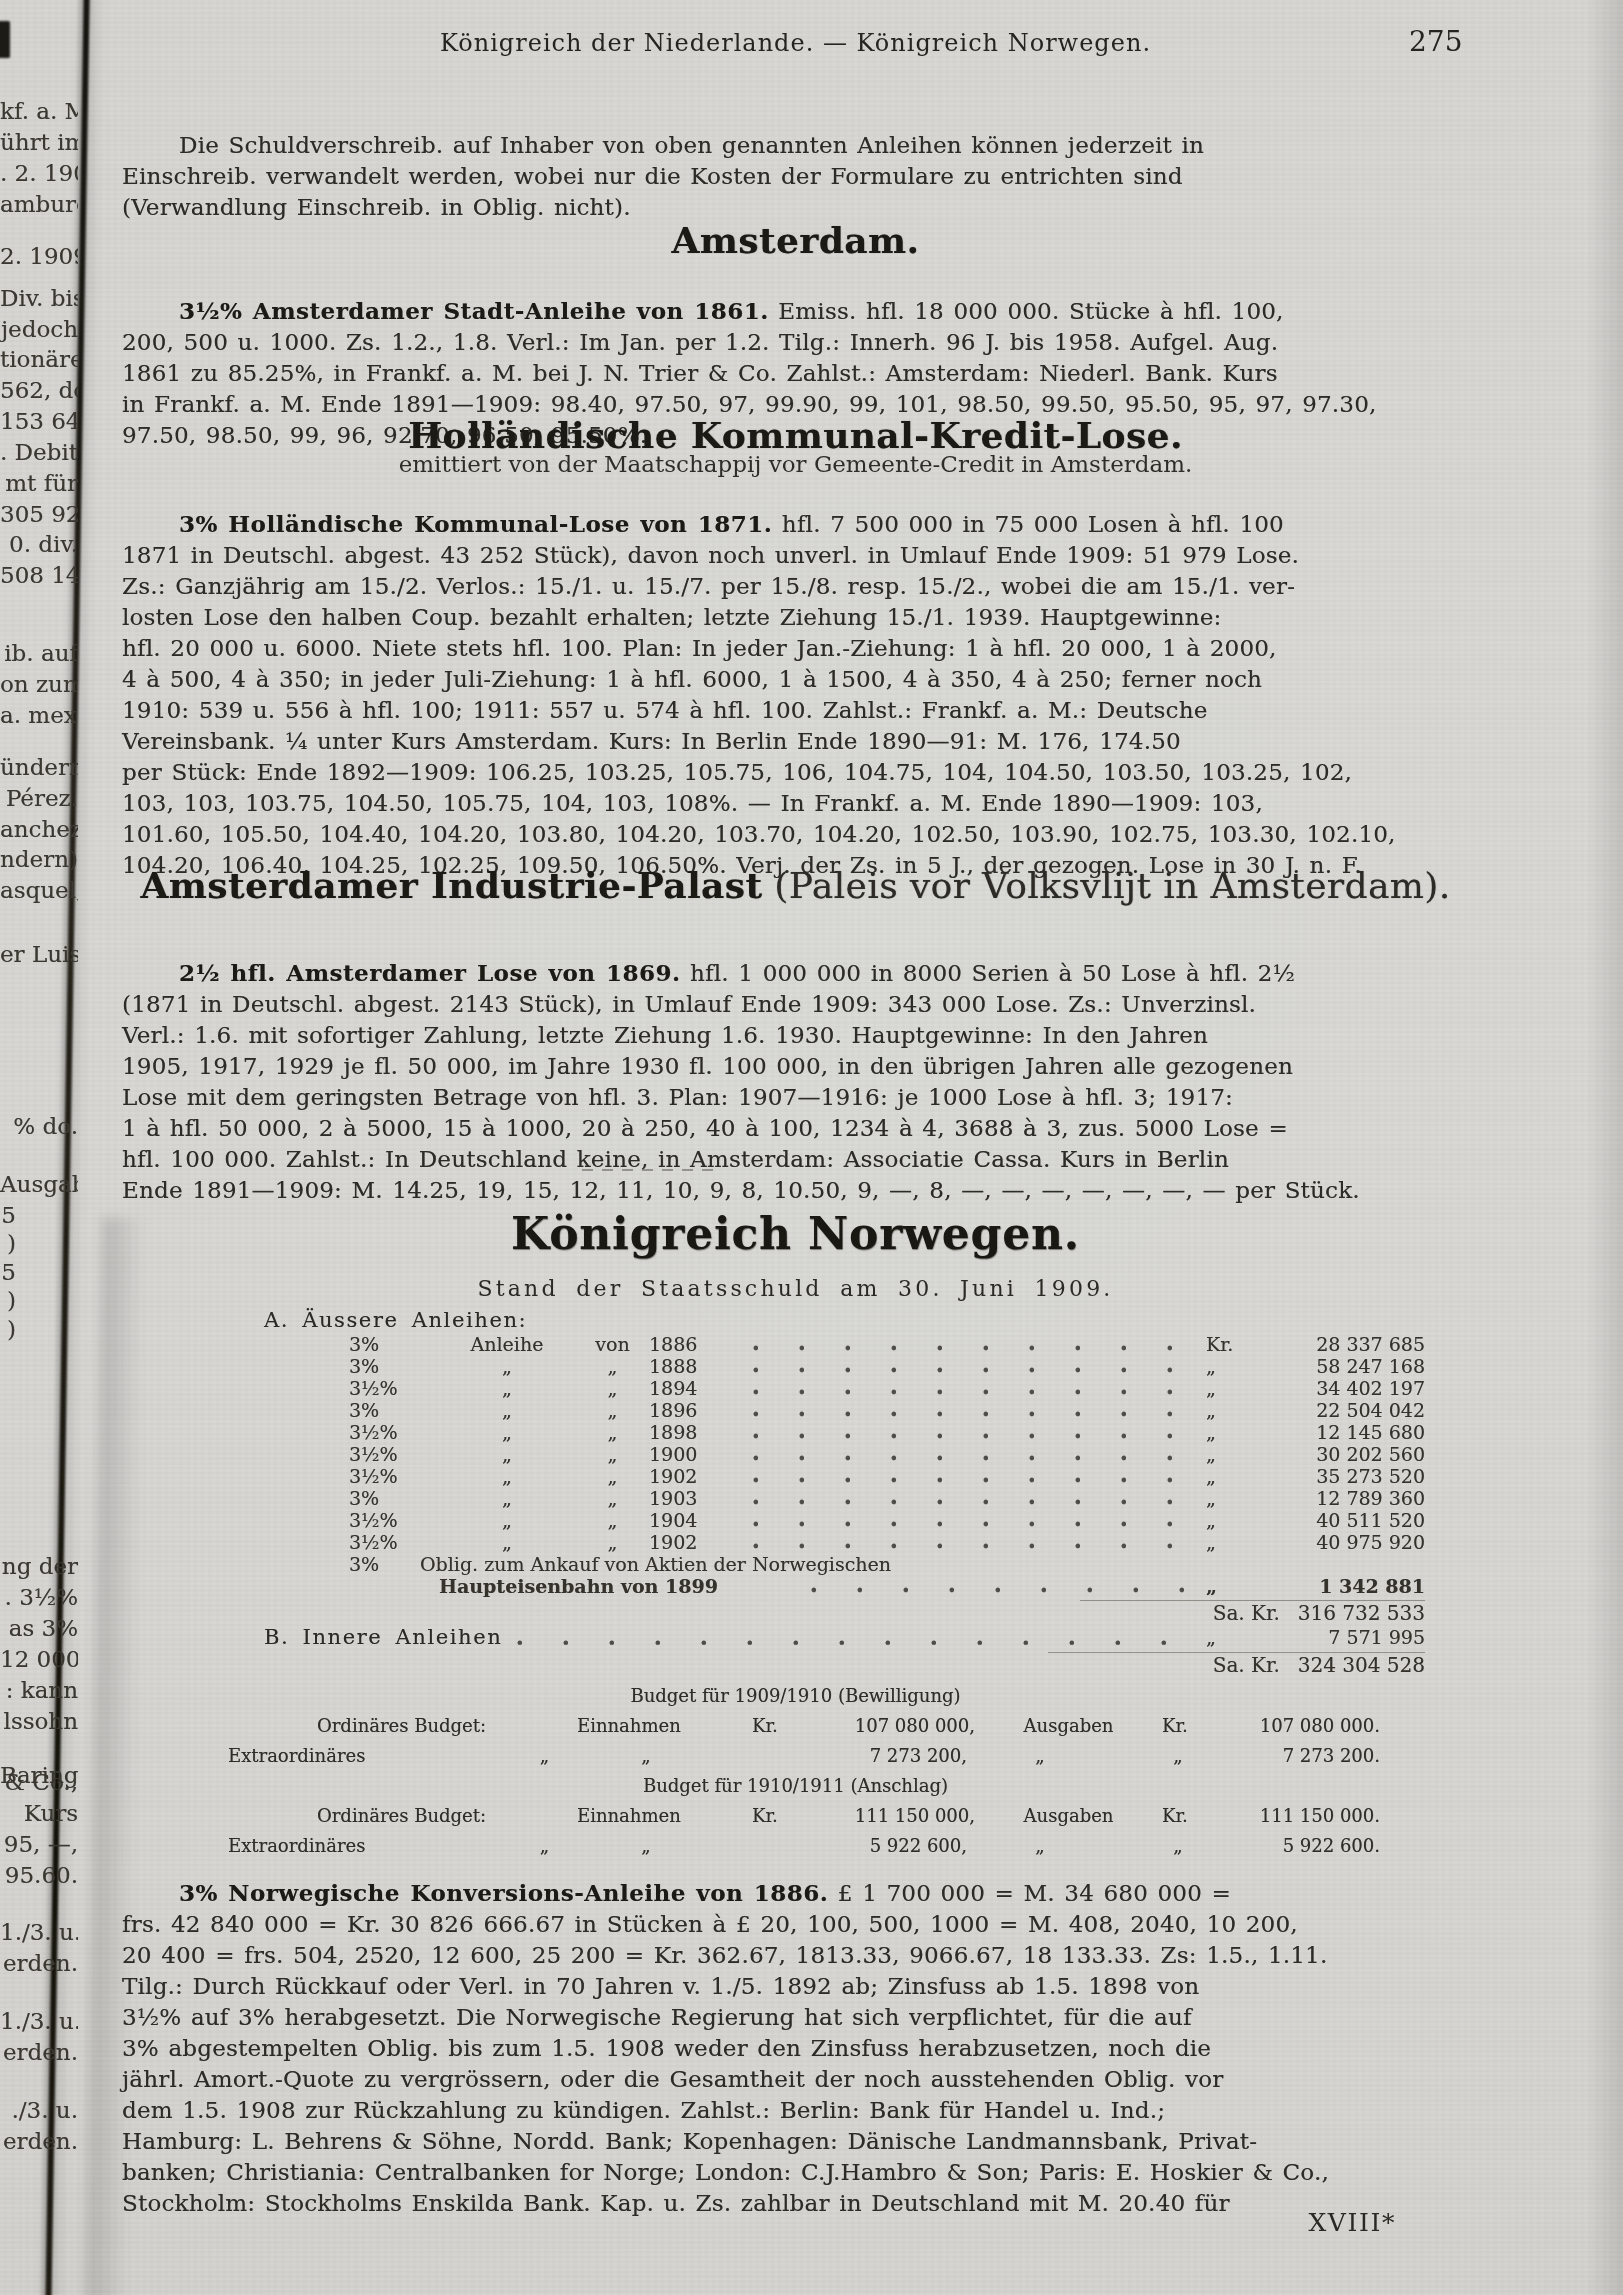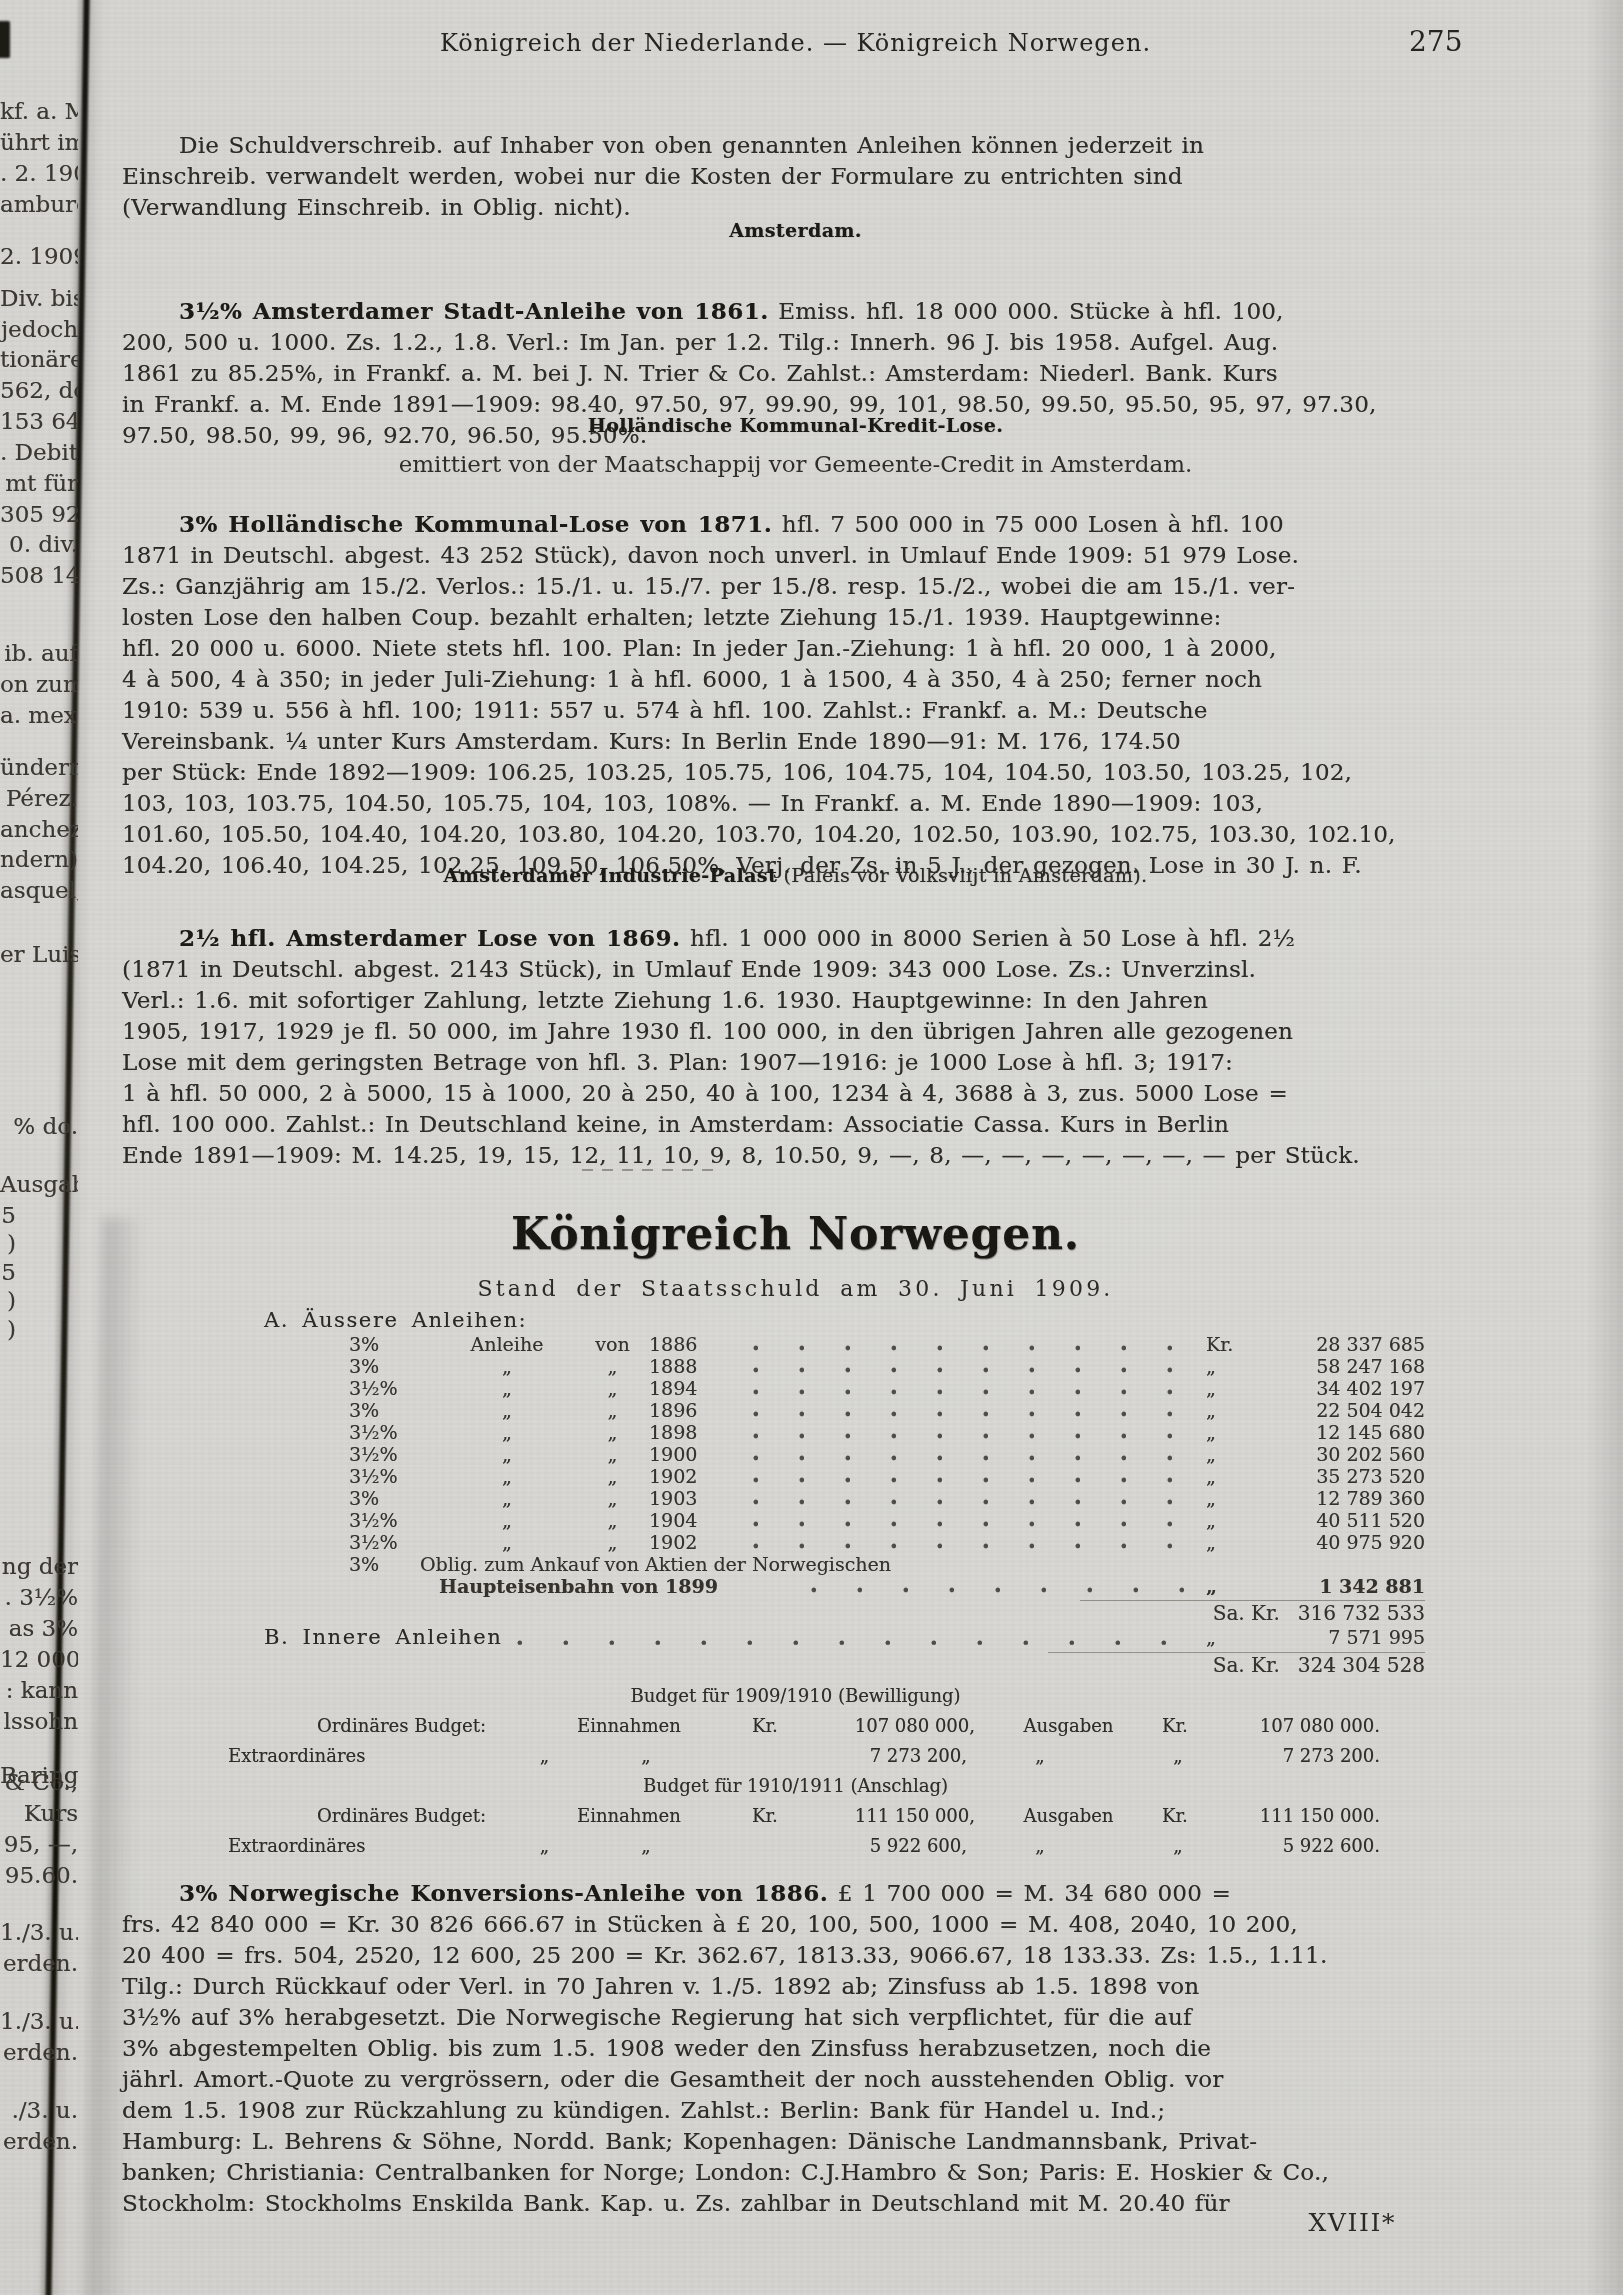--- a/index.html
+++ b/index.html
@@ -21,21 +21,21 @@
   .frag{position:absolute;left:0;width:78px;text-align:right;font-size:23px;line-height:25px;
     color:#3a3831;white-space:nowrap;overflow:hidden;text-shadow:0.2px 0.3px 0.6px rgba(50,48,42,.45);}
   .content{position:absolute;left:122px;top:0;width:1347px;}
   .running-head{position:absolute;top:29px;left:0;width:100%;text-align:center;font-size:24px;
     letter-spacing:1px;color:#26241f;}
   .page-num{position:absolute;top:25px;right:6.5px;font-size:28px;color:#26241f;}
   .para{position:absolute;left:0;width:1347px;font-size:23px;line-height:31px;white-space:pre-line;
     text-indent:57px;letter-spacing:0.2px;word-spacing:2px;
     text-shadow:0.2px 0.3px 0.6px rgba(47,45,39,.5);}
   .para b{letter-spacing:0.5px;color:#1b1a14;}
-  .sechead{position:absolute;left:0;width:1347px;text-align:center;font-size:19px;font-weight:bold;
+  .sechead{position:absolute;left:0;width:1347px;text-align:center;font-size:36px;font-weight:bold;
     color:#1b1a14;letter-spacing:0.4px;text-shadow:0.3px 0.4px 0.8px rgba(30,28,22,.55);}
   .sechead .normal{font-weight:normal;color:#2d2b26;}
   .subline{position:absolute;left:0;width:1347px;text-align:center;font-size:23px;color:#2f2d28;}
   .divider{position:absolute;top:1169px;left:460px;width:136px;height:2.4px;
     background:repeating-linear-gradient(90deg,rgba(84,81,72,.5) 0 10.6px, rgba(0,0,0,0) 10.6px 20px);}
   .bighead{position:absolute;top:1208px;left:0;width:1347px;text-align:center;font-size:44px;
     font-weight:bold;color:#191812;letter-spacing:0.8px;text-shadow:0.5px 0.6px 1.1px rgba(25,23,17,.5);}
   .standline{position:absolute;top:1276px;left:0;width:1347px;text-align:center;font-size:22px;
     letter-spacing:3.2px;word-spacing:7.3px;color:#2b2923;}
   .debt{position:absolute;top:1308px;left:142px;width:1161px;font-size:19px;color:#34322b;
@@ -157,21 +157,21 @@
 4 à 500, 4 à 350; in jeder Juli-Ziehung: 1 à hfl. 6000, 1 à 1500, 4 à 350, 4 à 250; ferner noch
 1910: 539 u. 556 à hfl. 100; 1911: 557 u. 574 à hfl. 100. Zahlst.: Frankf. a. M.: Deutsche
 Vereinsbank. ¼ unter Kurs Amsterdam. Kurs: In Berlin Ende 1890—91: M. 176, 174.50
 per Stück: Ende 1892—1909: 106.25, 103.25, 105.75, 106, 104.75, 104, 104.50, 103.50, 103.25, 102,
 103, 103, 103.75, 104.50, 105.75, 104, 103, 108%. — In Frankf. a. M. Ende 1890—1909: 103,
 101.60, 105.50, 104.40, 104.20, 103.80, 104.20, 103.70, 104.20, 102.50, 103.90, 102.75, 103.30, 102.10,
 104.20, 106.40, 104.25, 102.25, 109.50, 106.50%.  Verj. der Zs. in 5 J., der gezogen. Lose in 30 J. n. F.</span></p>
 
     <div class="sechead" style="top:864px"><b>Amsterdamer Industrie-Palast</b><span class="normal"> (Paleis vor Volksvlijt in Amsterdam).</span></div>
 
-    <p class="para" style="top:899px"><b>2½ hfl. Amsterdamer Lose von 1869.</b><span> hfl. 1 000 000 in 8000 Serien à 50 Lose à hfl. 2½
+    <p class="para" style="top:934px"><b>2½ hfl. Amsterdamer Lose von 1869.</b><span> hfl. 1 000 000 in 8000 Serien à 50 Lose à hfl. 2½
 (1871 in Deutschl. abgest. 2143 Stück), in Umlauf Ende 1909: 343 000 Lose.  Zs.: Unverzinsl.
 Verl.: 1.6. mit sofortiger Zahlung, letzte Ziehung 1.6. 1930.  Hauptgewinne: In den Jahren
 1905, 1917, 1929 je fl. 50 000, im Jahre 1930 fl. 100 000, in den übrigen Jahren alle gezogenen
 Lose mit dem geringsten Betrage von hfl. 3. Plan: 1907—1916: je 1000 Lose à hfl. 3; 1917:
 1 à hfl. 50 000, 2 à 5000, 15 à 1000, 20 à 250, 40 à 100, 1234 à 4, 3688 à 3, zus. 5000 Lose =
 hfl. 100 000.  Zahlst.: In Deutschland keine, in Amsterdam: Associatie Cassa.  Kurs in Berlin
 Ende 1891—1909: M. 14.25, 19, 15, 12, 11, 10, 9, 8, 10.50, 9, —, 8, —, —, —, —, —, —, — per Stück.</span></p>
 
     <div class="divider"></div>
 

